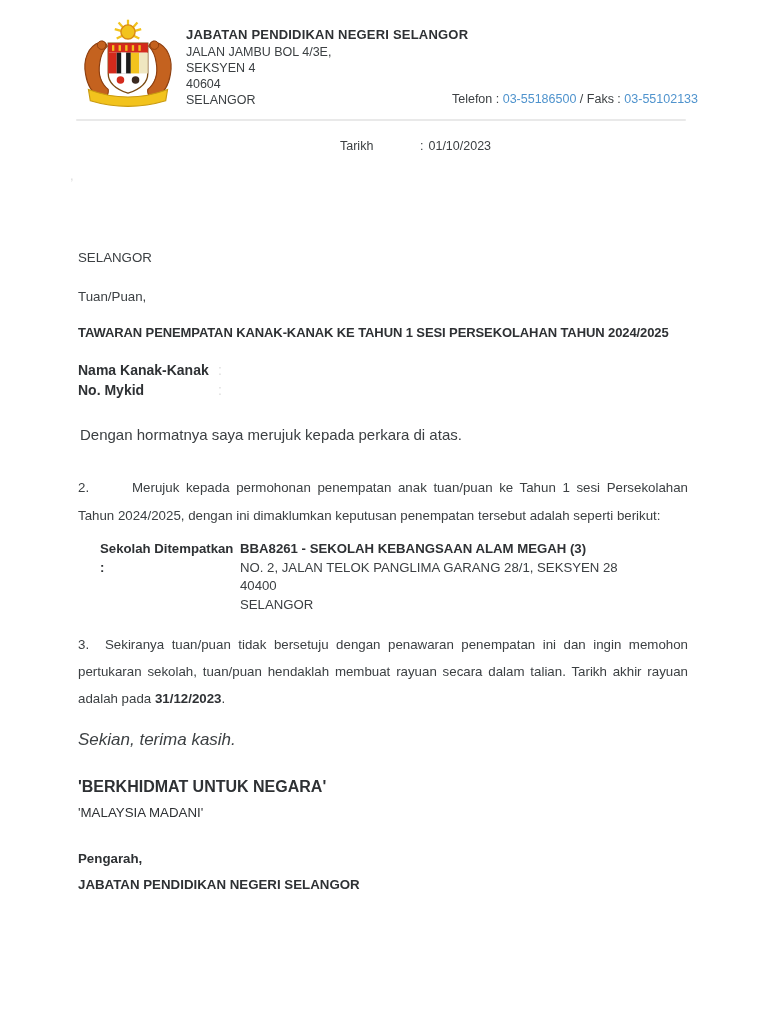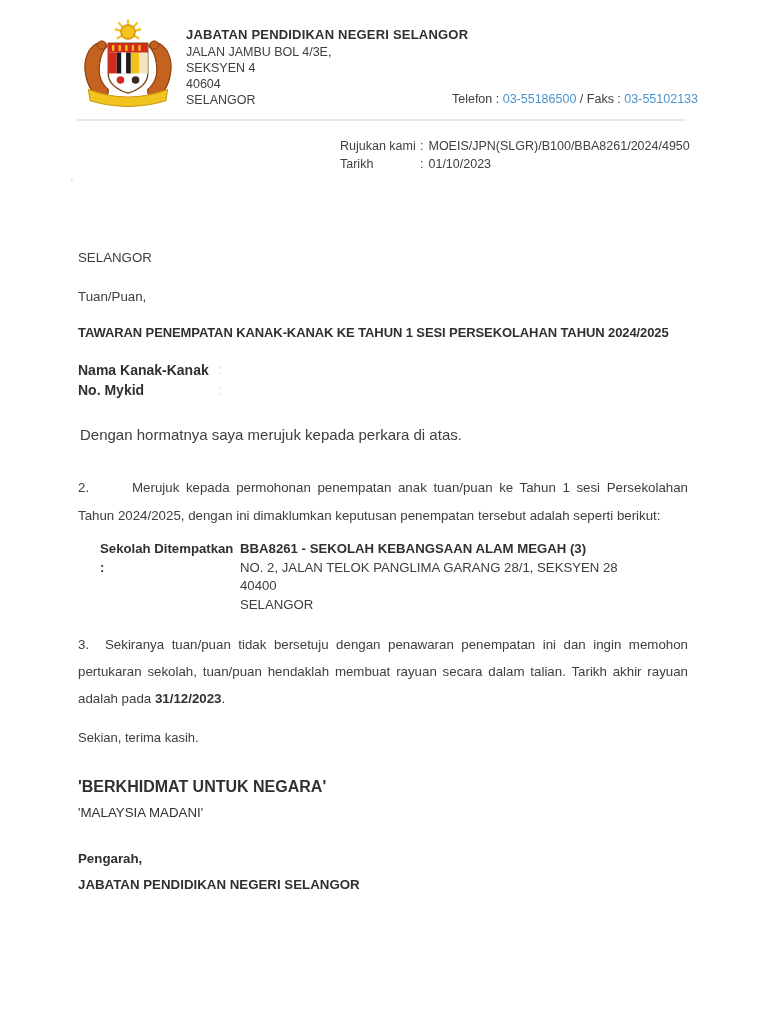--- a/index.html
+++ b/index.html
@@ -69,21 +69,21 @@
   .para2 .p-num{display:inline-block;width:54px;}
   .placement{position:absolute;left:100px;top:540px;font-size:13.2px;line-height:18.5px;display:flex;}
   .placement .pl-label{font-weight:700;color:var(--heading);width:140px;flex-shrink:0;}
   .placement .school-name{font-weight:700;color:var(--heading);}
   .para3{
     position:absolute;left:78px;top:631px;width:610px;
     font-size:13.3px;line-height:27px;text-align:justify;
   }
   .para3 .p-num{display:inline-block;width:27px;}
   .para3 .bold-date{font-weight:700;color:var(--heading);}
-  .closing{position:absolute;left:78px;top:730px;font-size:13px;}
+  .closing{position:absolute;left:78px;top:730px;font-size:17px;font-style:italic;}
   
   .motto1{position:absolute;left:78px;top:778px;font-size:16px;font-weight:700;color:var(--heading);}
   .motto2{position:absolute;left:78px;top:805px;font-size:13.3px;font-weight:400;color:var(--heading);}
   .sig-title{position:absolute;left:78px;top:851px;font-size:13.3px;font-weight:700;color:var(--heading);}
   .sig-org{position:absolute;left:78px;top:877px;font-size:13.3px;font-weight:700;color:var(--heading);}
 </style>
 </head>
 <body>
 
 <div class="page">
@@ -135,21 +135,20 @@
     <div>JALAN JAMBU BOL 4/3E,</div>
     <div>SEKSYEN 4</div>
     <div>40604</div>
     <div>SELANGOR</div>
   </div>
   <div class="contact"><span>Telefon : </span><span class="tel-link">03-55186500</span><span> / Faks : </span><span class="tel-link">03-55102133</span></div>
 
   <div class="divider"></div>
 
   <div class="ref-block">
-    <div class="ref-row"><span class="ref-label">Rujukan kami</span><span class="ref-colon">:</span><span class="ref-value">MOEIS/JPN(SLGR)/B100/BBA8261/2024/4950</span></div>
     <div class="ref-row"><span class="ref-label">Tarikh</span><span class="ref-colon">:</span><span class="ref-value">01/10/2023</span></div>
   </div>
 
   <div class="redacted-mark">,</div>
   <div class="addr-state">SELANGOR</div>
   <div class="salutation">Tuan/Puan,</div>
 
   <div class="subject">TAWARAN PENEMPATAN KANAK-KANAK KE TAHUN 1 SESI PERSEKOLAHAN TAHUN 2024/2025</div>
 
   <div class="child-info">

